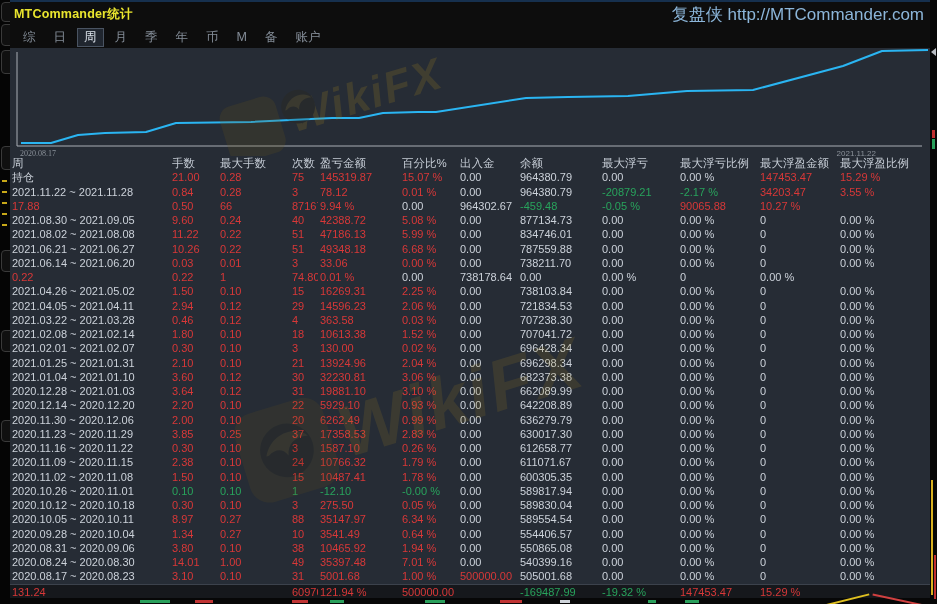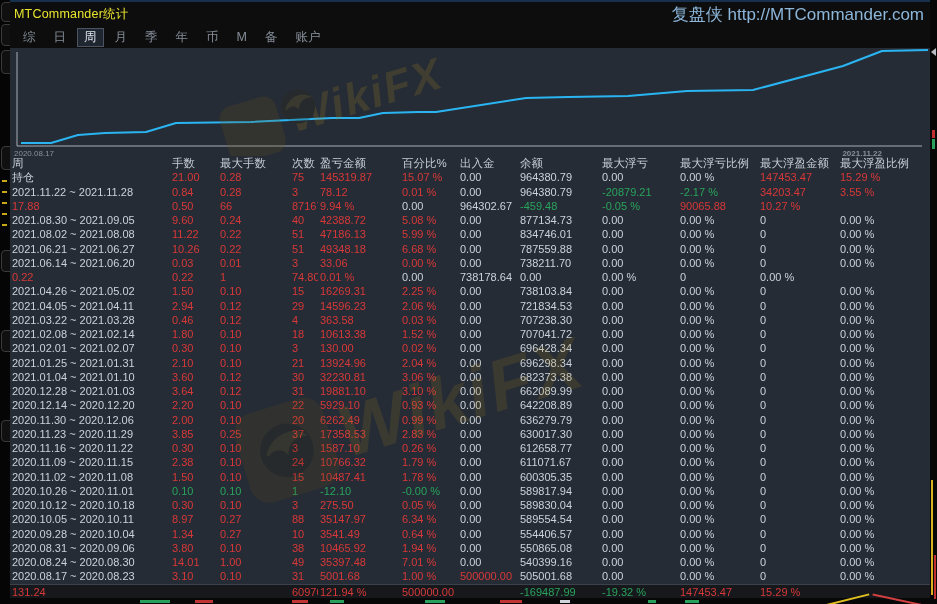--- a/index.html
+++ b/index.html
@@ -20,32 +20,32 @@
   .right-strip .yline{position:absolute;left:1px;top:480px;width:2px;height:115px;background:#d8b020;}
   .right-strip .rline{position:absolute;left:4px;top:555px;width:2px;height:44px;background:#c03030;}
   .bottom-strip{position:absolute;left:10px;right:7px;top:598px;height:6px;background:#070707;z-index:4;}
   .bottom-strip .m{position:absolute;top:2px;height:3px;}
 
   
   .window{position:absolute;left:10px;top:0;width:920px;height:598px;background:#0d0d0d;z-index:2;
           border-right:1px solid #2a2a2a;}
   .titlebar{height:24px;border-top:2px solid #16304e;display:flex;align-items:center;
             justify-content:space-between;padding:0 6px 0 4px;background:#0d0d0d;}
-  .title{color:#e9e52e;font-size:12.5px;font-weight:normal;letter-spacing:.2px;}
+  .title{color:#e9e52e;font-size:12.5px;font-weight:bold;letter-spacing:.2px;}
   .brand{color:#8cb6da;font-size:17px;}
   .menubar{height:22px;display:flex;align-items:center;gap:4px;padding-left:6px;background:#0d0d0d;}
   .menu-item{color:#848d98;font-size:12.5px;padding:1px 7px;cursor:default;}
   .menu-item.selected{color:#dbe2ea;background:#20262f;border:1px solid #4a5462;padding:0 6px;}
 
   
   .chart{position:absolute;left:0;top:48px;width:920px;height:108px;background:#262c35;}
   .chart svg{position:absolute;left:0;top:0;}
   .axis-label{position:absolute;color:#8a9199;font-size:8px;}
-  .axis-label.left{left:4px;bottom:-2px;}
-  .axis-label.right{right:48px;bottom:-2px;font-weight:bold;}
+  .axis-label.left{left:10px;bottom:-2px;font-family:Liberation Serif, serif;}
+  .axis-label.right{right:54px;bottom:-2px;}
 
   
   .wm{position:absolute;display:flex;align-items:center;gap:10px;pointer-events:none;
       transform:rotate(-17deg);opacity:.20;}
   .wm .wm-logo{background:#6a5618;border-radius:22%;display:flex;align-items:center;justify-content:center;}
   .wm .wm-text{color:#a8871e;font-weight:bold;font-style:italic;letter-spacing:2px;}
   .wm1{left:210px;top:28px;}
   .wm1 .wm-logo{width:58px;height:58px;}
   .wm1 .wm-text{font-size:44px;}
   .wm2{left:225px;top:210px;opacity:.16;}

